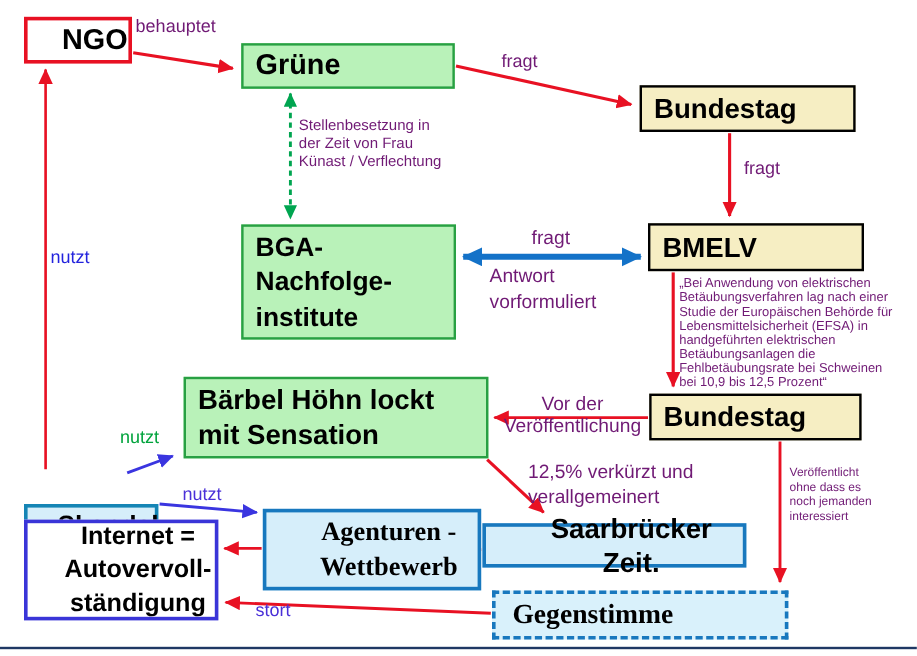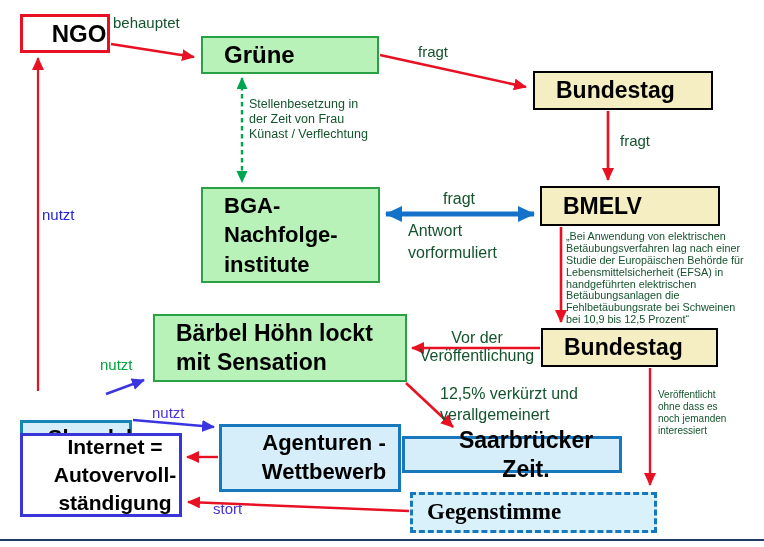--- a/index.html
+++ b/index.html
@@ -11,23 +11,23 @@
   .stage{position:absolute;left:0;top:0;width:764px;height:547px;}
   svg.arrows{position:absolute;left:0;top:0;z-index:1;}
   .node{
     position:absolute;z-index:2;box-sizing:border-box;
     font-weight:bold;color:#000;white-space:pre-line;line-height:1.22;
     display:flex;flex-direction:column;justify-content:center;padding-left:28px;
   }
   .node.green{background:#b9f2b9;border:2px solid #28a043;}
   .node.tan{background:#f6eec3;border:2px solid #000000;}
   .node.lblue{background:#d6eefa;border:3px solid #1878be;}
-  .node.left{align-items:flex-start;padding-left:21px;}
+  .node.left{align-items:flex-start;padding-left:10px;}
   .node.center{align-items:center;text-align:center;}
-  .lbl{position:absolute;z-index:3;color:#14532d;white-space:pre-line;line-height:1.15;}
+  .lbl{position:absolute;z-index:3;color:#701a75;white-space:pre-line;line-height:1.15;}
   .lbl.small{font-size:12.5px;line-height:1.18;}
   .lbl.tiny{font-size:10.8px;line-height:1.1;}
   .lbl.xtiny{font-size:10px;line-height:1.2;}
   .lbl.blue{color:#2323dd;}
   .lbl.green{color:#00a33c;}
   .lbl.violet{color:#4a30d8;}
   .divider{position:absolute;left:0;top:539px;width:764px;height:2px;background:#1f3864;z-index:4;}
 </style>
 </head>
 <body>
@@ -83,21 +83,21 @@
 mit Sensation</div>
 
   <div class="node tan left" style="left:541px;top:328px;width:177px;height:39px;font-size:23px;">Bundestag</div>
 
   <div class="node lblue center" style="left:20px;top:392px;width:112px;height:36px;font-size:22px;border-color:#1585b5;margin-top:28px;">Skandal</div>
 
   <div class="node center" style="left:20px;top:433px;width:162px;height:84px;border:3px solid #3a35d8;background:#fff;font-size:21px;line-height:1.32;">Internet =
 Autovervoll-
 ständigung</div>
 
-  <div class="node lblue center" style="left:219px;top:424px;width:182px;height:68px;font-size:22px;line-height:1.3;">Agenturen -
+  <div class="node lblue center" style="left:219px;top:424px;width:182px;height:68px;font-size:22px;line-height:1.3;font-family:Liberation Serif, serif;">Agenturen -
 Wettbewerb</div>
 
   <div class="node lblue center" style="left:402px;top:436px;width:220px;height:37px;font-size:23px;">Saarbrücker Zeit.</div>
 
   <div class="node lblue left" style="left:410px;top:492px;width:247px;height:41px;font-size:23px;border-style:dashed;background:#d9f1fb;padding-left:14px;font-family:Liberation Serif, serif;">Gegenstimme</div>
 
   <div class="lbl" style="left:113px;top:14px;font-size:15px;">behauptet</div>
 
   <div class="lbl" style="left:418px;top:43px;font-size:15px;">fragt</div>
 

